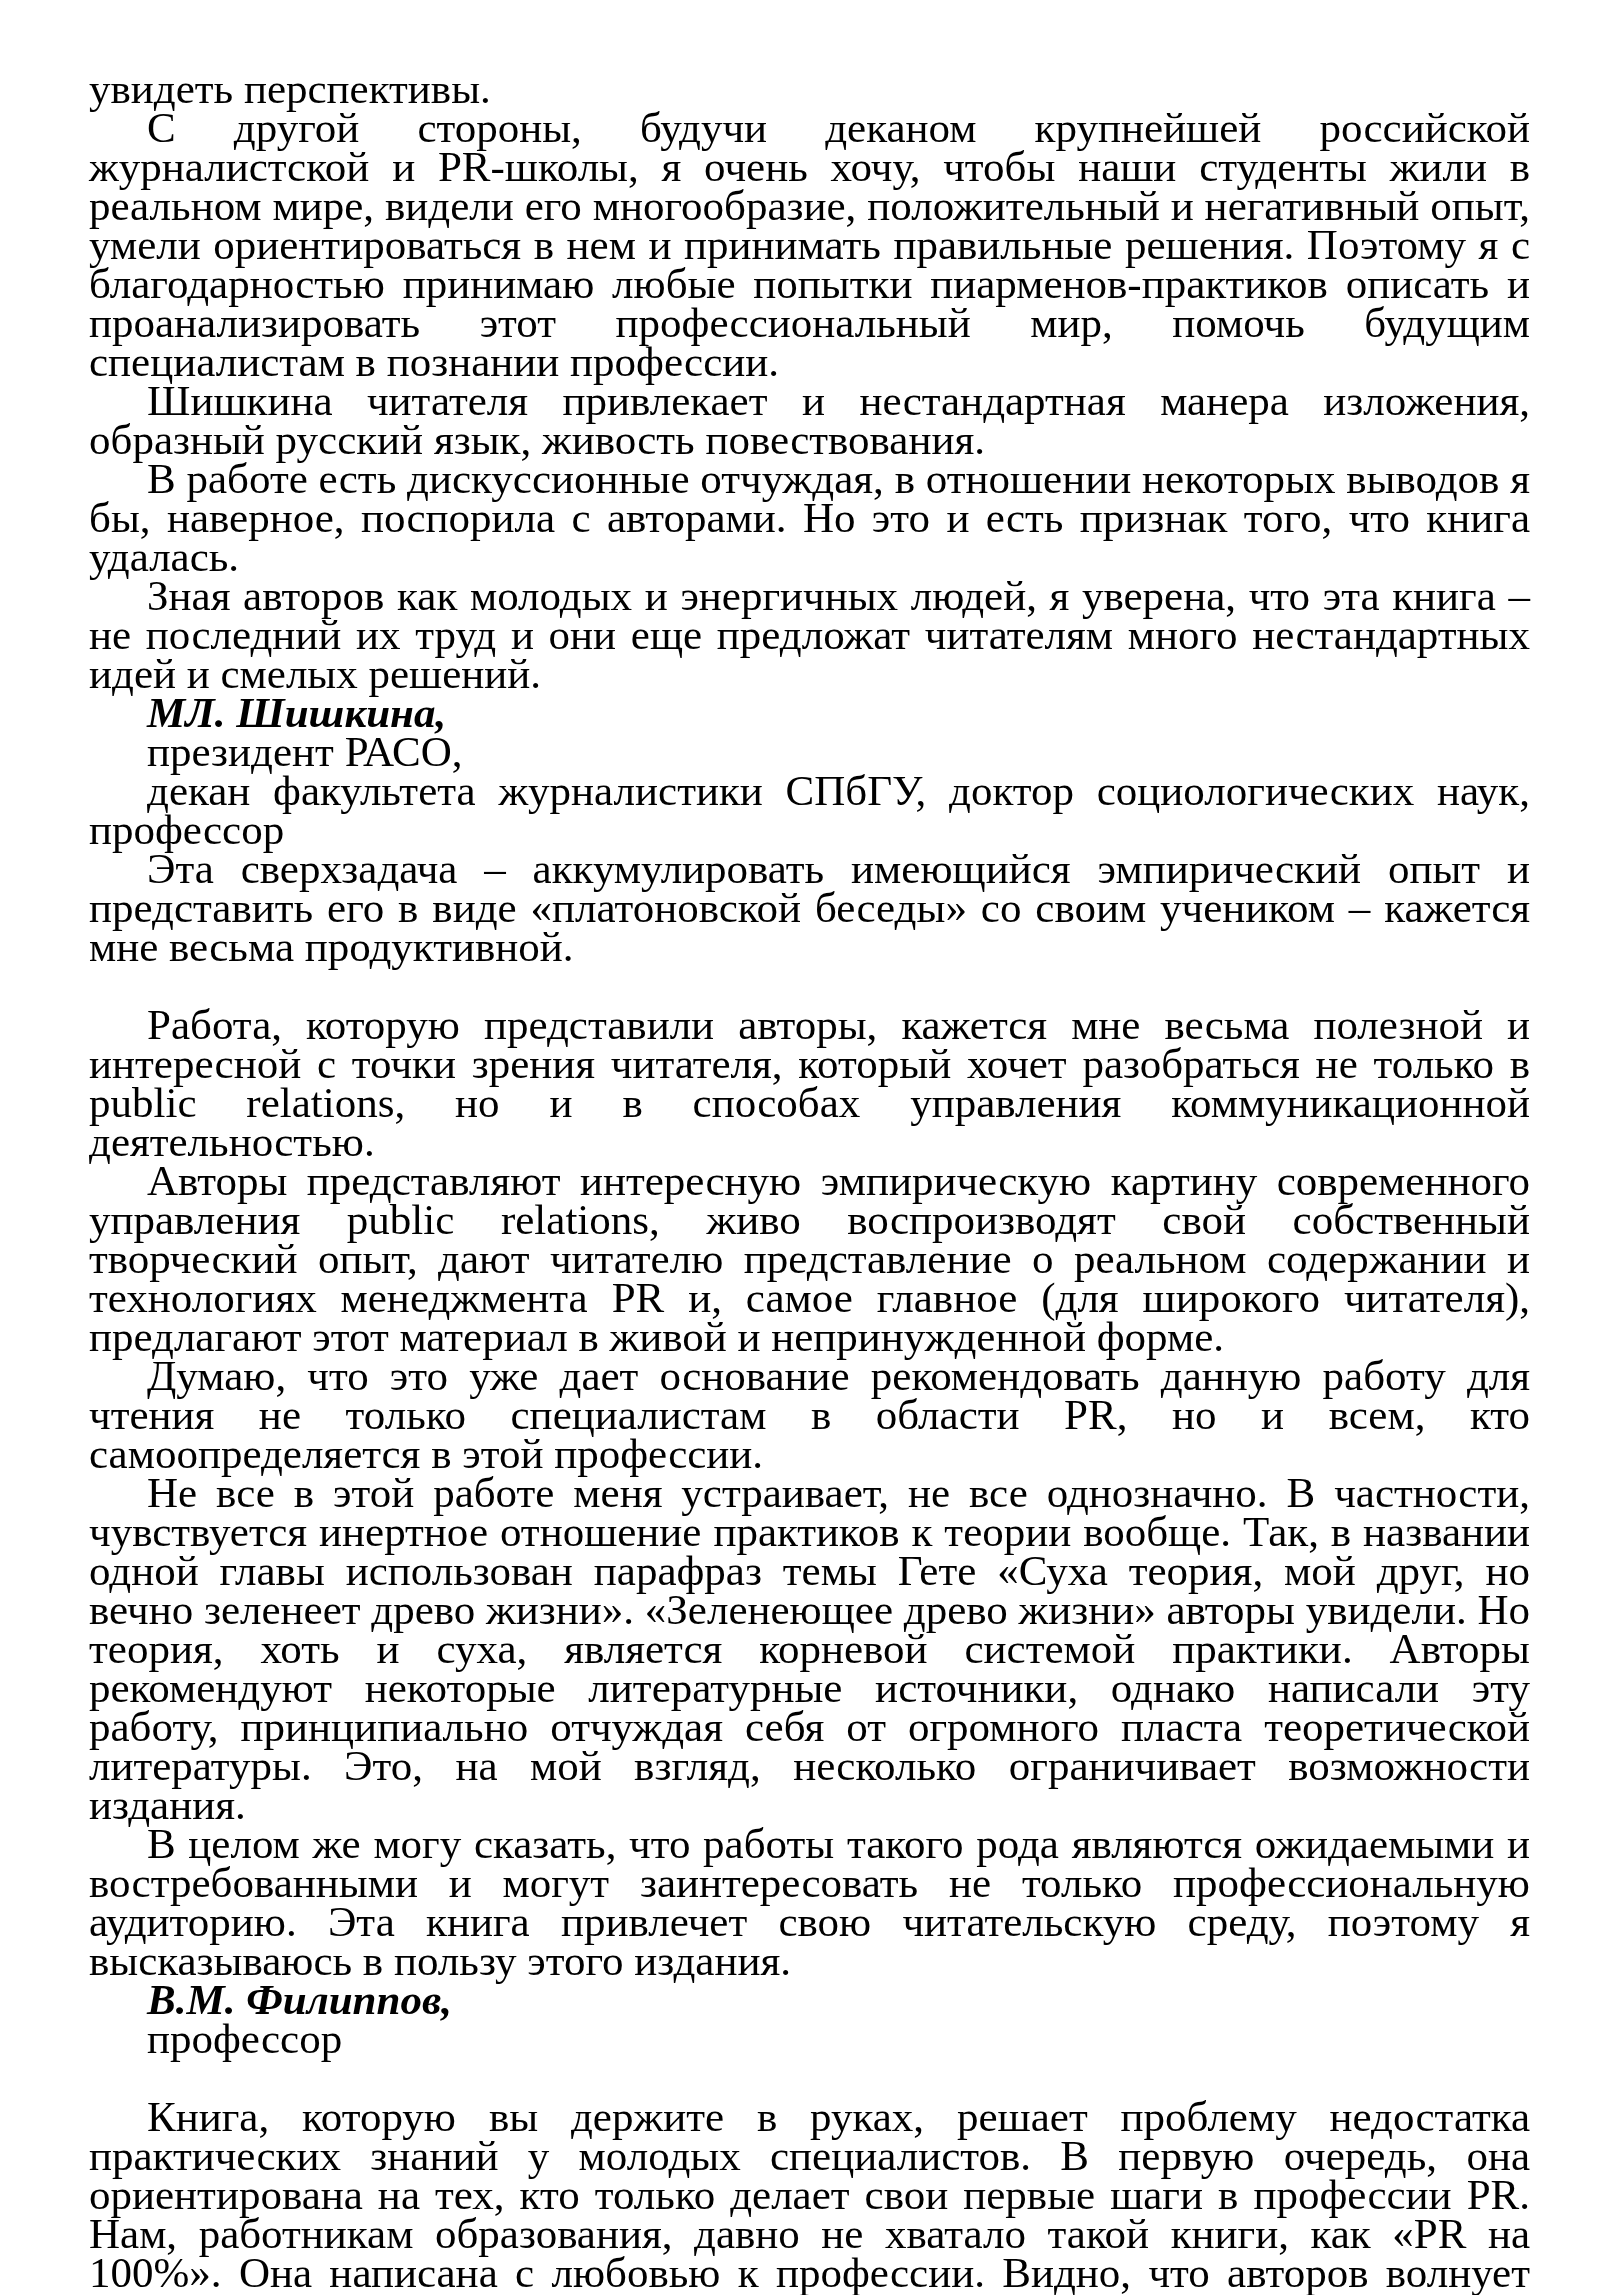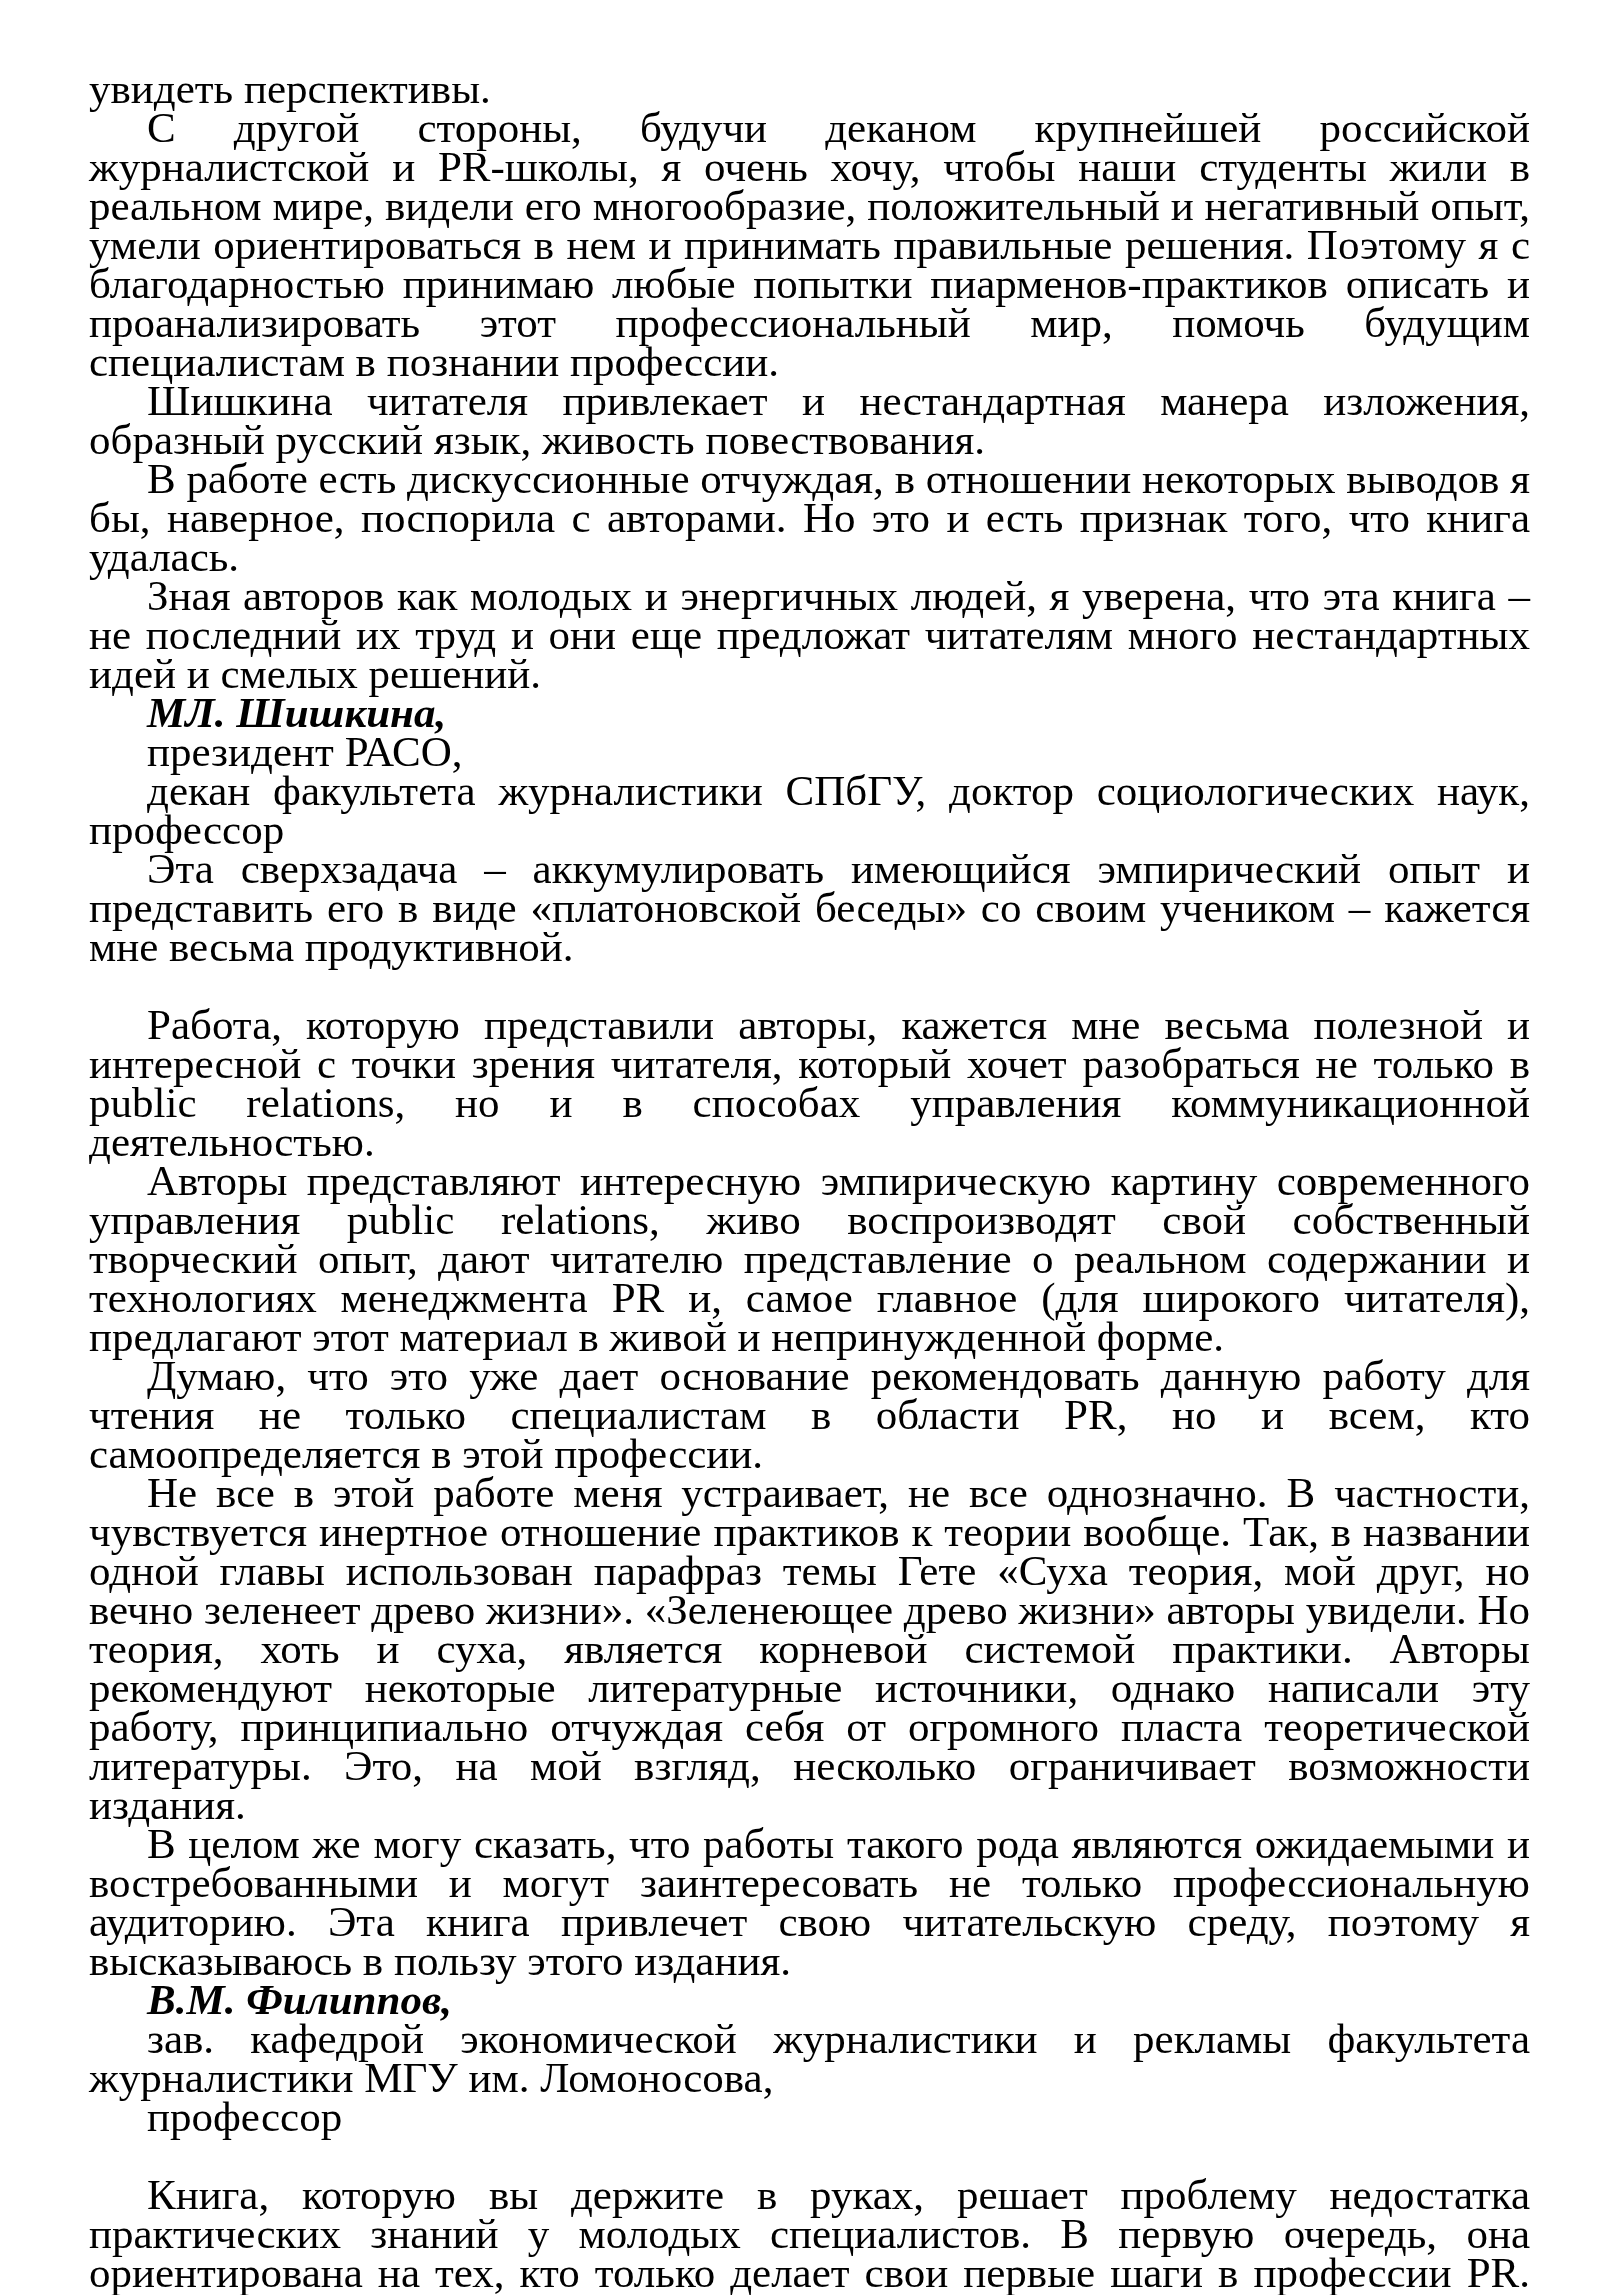--- a/index.html
+++ b/index.html
@@ -55,18 +55,17 @@
   <p class="block sig-name">МЛ. Шишкина,</p>
   <p class="block sig-role">президент РАСО,</p>
   <p class="block sig-role">декан факультета журналистики СПбГУ, доктор социологических наук, профессор</p>
   <p class="block para">Эта сверхзадача – аккумулировать имеющийся эмпирический опыт и представить его в виде «платоновской беседы» со своим учеником – кажется мне весьма продуктивной.</p>
   <p class="block para gap-before">Работа, которую представили авторы, кажется мне весьма полезной и интересной с точки зрения читателя, который хочет разобраться не только в public relations, но и в способах управления коммуникационной деятельностью.</p>
   <p class="block para">Авторы представляют интересную эмпирическую картину современного управления public relations, живо воспроизводят свой собственный творческий опыт, дают читателю представление о реальном содержании и технологиях менеджмента PR и, самое главное (для широкого читателя), предлагают этот материал в живой и непринужденной форме.</p>
   <p class="block para">Думаю, что это уже дает основание рекомендовать данную работу для чтения не только специалистам в области PR, но и всем, кто самоопределяется в этой профессии.</p>
   <p class="block para">Не все в этой работе меня устраивает, не все однозначно. В частности, чувствуется инертное отношение практиков к теории вообще. Так, в названии одной главы использован парафраз темы Гете «Суха теория, мой друг, но вечно зеленеет древо жизни». «Зеленеющее древо жизни» авторы увидели. Но теория, хоть и суха, является корневой системой практики. Авторы рекомендуют некоторые литературные источники, однако написали эту работу, принципиально отчуждая себя от огромного пласта теоретической литературы. Это, на мой взгляд, несколько ограничивает возможности издания.</p>
   <p class="block para">В целом же могу сказать, что работы такого рода являются ожидаемыми и востребованными и могут заинтересовать не только профессиональную аудиторию. Эта книга привлечет свою читательскую среду, поэтому я высказываюсь в пользу этого издания.</p>
   <p class="block sig-name">В.М. Филиппов,</p>
-  <p class="block sig-role">зав. кафедрой экономической журналистики и рекламы факультета журналистики МГУ им. Ломоносова,</p>
   <p class="block sig-role">профессор</p>
   <p class="block para gap-before">Книга, которую вы держите в руках, решает проблему недостатка практических знаний у молодых специалистов. В первую очередь, она ориентирована на тех, кто только делает свои первые шаги в профессии PR. Нам, работникам образования, давно не хватало такой книги, как «PR на 100%». Она написана с любовью к профессии. Видно, что авторов волнует вопрос профессионализма специалистов в отрасли. При этом книга легко читается. Практические примеры прекрасно иллюстрируют излагаемую методику работы. Кафедра по связям с общественностью Государственного университета управления рекомендует эту книгу своим студентам.</p>
   <p class="block sig-name">А.В. Филиппов,</p>
 </div>
 
 
 </body></html>

